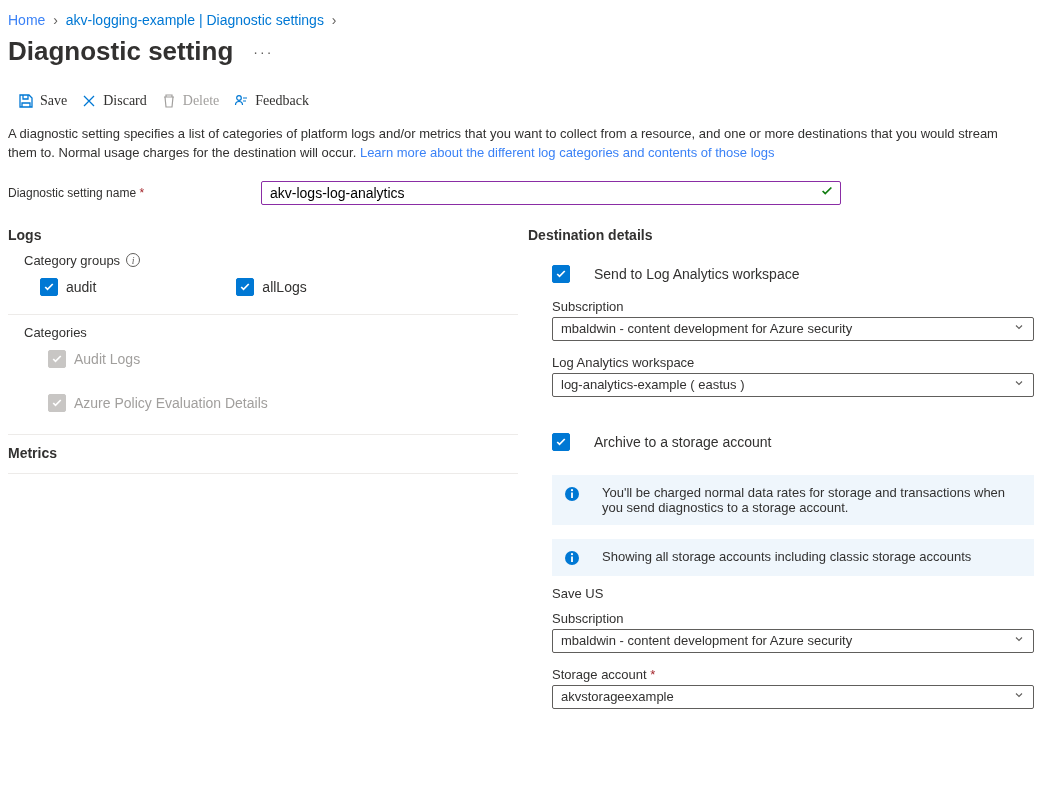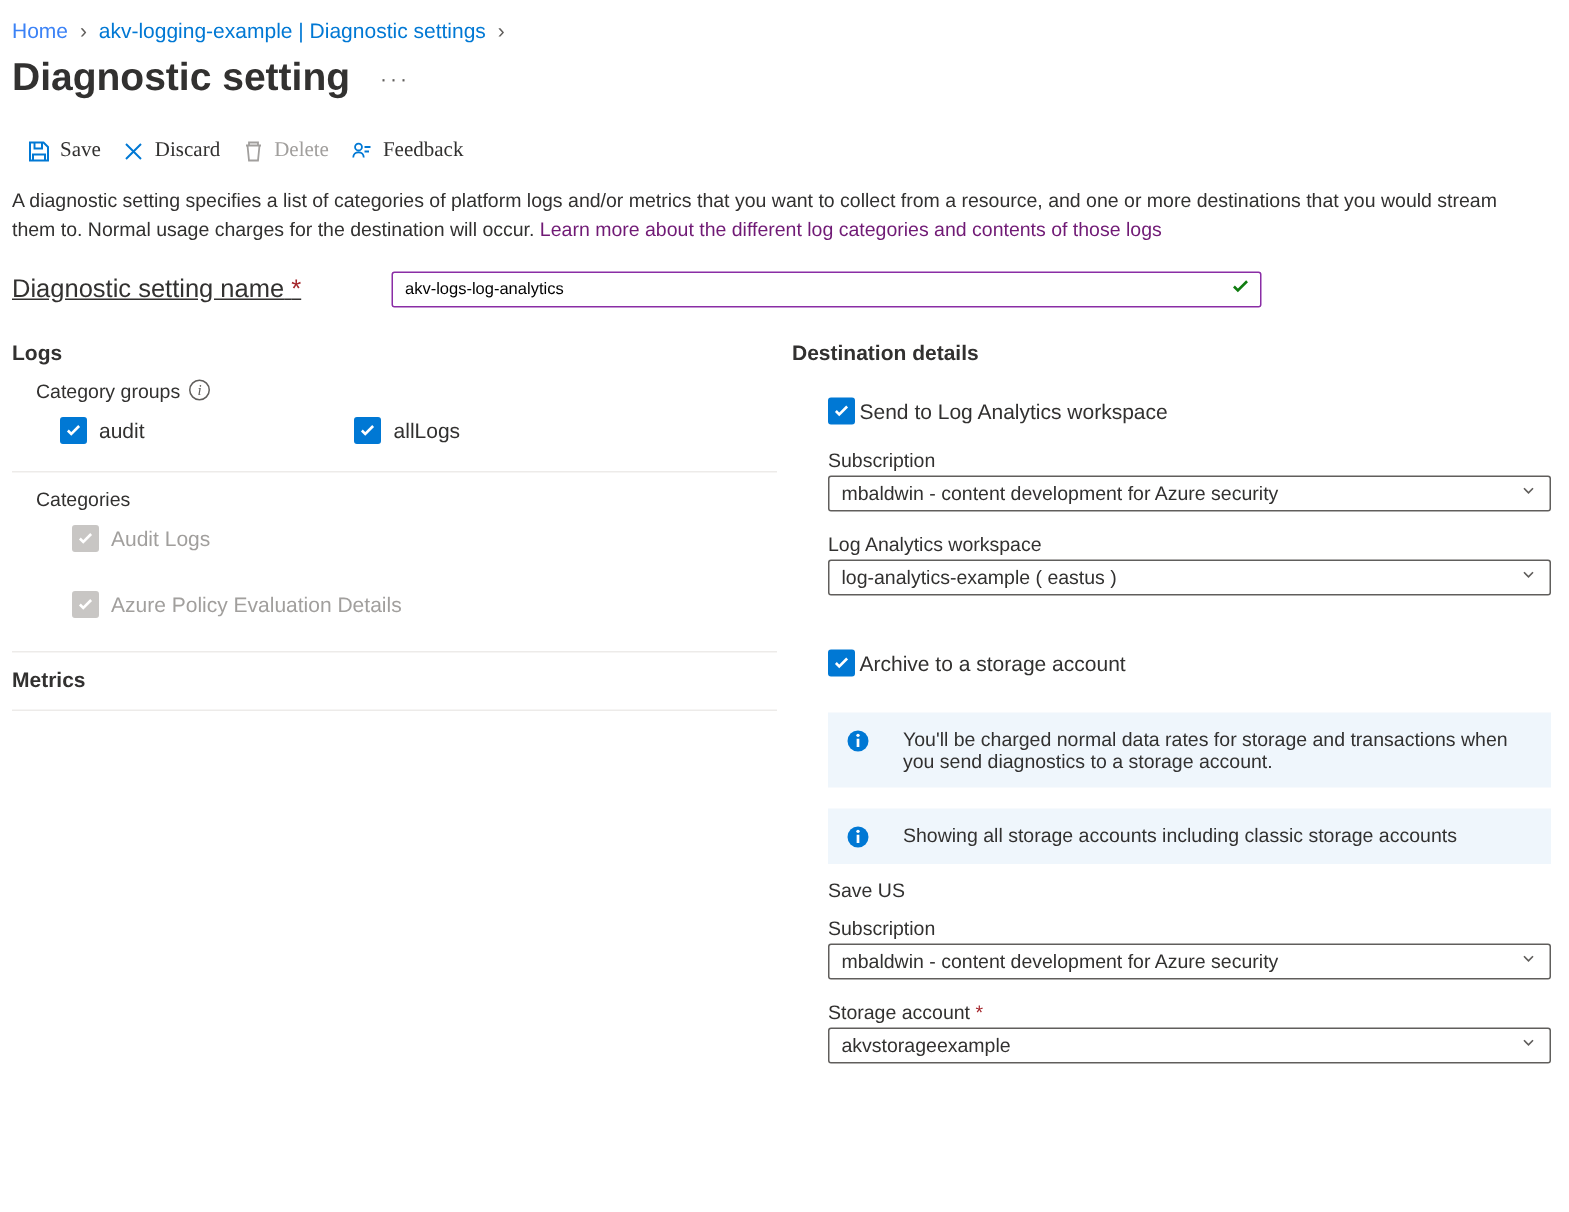--- a/index.html
+++ b/index.html
@@ -22,30 +22,30 @@
   h1 { font-size: 26px; font-weight: 600; margin: 0; color: #323130; }
   .more-dots { color: #605e5c; letter-spacing: 2px; cursor: pointer; font-size: 14px; }
 
   .toolbar { display: flex; gap: 14px; align-items: center; padding: 6px 0 12px 10px; border-bottom: none; font-family: Liberation Serif, serif; }
   .tb-btn { display: inline-flex; align-items: center; gap: 6px; font-size: 14px; cursor: pointer; color: #323130; }
   .tb-btn.disabled { color: #a19f9d; cursor: default; }
   .tb-icon { width: 16px; height: 16px; display: inline-flex; align-items: center; justify-content: center; }
   .tb-icon svg { width: 16px; height: 16px; }
 
   .description { font-size: 13px; line-height: 1.45; padding: 4px 0 8px 0; max-width: 1000px; color:#323130;}
-  .description .link { color: #701a75; cursor: pointer; }
+  .description .link { color: #3b82f6; cursor: pointer; }
 
   .name-row { display: flex; align-items: center; gap: 8px; margin-top: 10px; margin-bottom: 18px;}
-  .name-label { width: 245px; font-size: 17px; text-decoration: underline; }
+  .name-label { width: 245px; font-size: 12px; }
   .req { color: #a4262c; }
   .name-input {
     flex: 0 0 580px; height: 24px; border: 1px solid #8a2da5; border-radius: 2px;
     display: flex; align-items: center; justify-content: space-between; padding: 0 6px;
   }
-  .name-input input { border: none; outline: none; font-size: 11px; width: 100%; }
+  .name-input input { border: none; outline: none; font-size: 14px; width: 100%; }
   .check-green svg { width: 14px; height: 14px; }
 
   .cols { display: flex; gap: 10px; }
   .left { flex: 0 0 510px; }
   .right { flex: 1; }
 
   h3.section { font-size: 14px; font-weight: 600; margin: 4px 0 10px 0; }
   .sub-label { font-size: 13px; color: #323130; margin: 6px 0 6px 0; display:flex; align-items:center; gap:6px;}
   .sub-label.indent { padding-left: 16px; }
 
@@ -62,21 +62,21 @@
   .chk.checked { background: #0078d4; border-color: #0078d4; }
   .chk.checked svg { width: 12px; height: 12px; }
   .chk.disabled { border-color: #c8c6c4; cursor: default;}
   .chk.disabled.checked { background:#c8c6c4; border-color:#c8c6c4;}
   .chk-row .lbl { font-size: 14px; }
   .chk-row.disabled .lbl { color: #a19f9d; }
 
   .two-checks { display:flex; gap:140px; padding-left:32px; margin-bottom:14px;}
 
   .hr { height:1px; background:#edebe9; margin: 8px 0 10px 0; }
-  .dest-chk-row { display:flex; align-items:center; gap:3px; padding: 4px 0 10px 24px;}
+  .dest-chk-row { display:flex; align-items:center; gap:24px; padding: 4px 0 10px 24px;}
   .dest-chk-row .lbl { font-size: 14px; }
 
   .field { margin: 6px 0 4px 24px; }
   .field-label { font-size: 13px; margin-bottom: 3px; }
   .select {
     height: 24px; border: 1px solid #605e5c; border-radius: 2px;
     display: flex; align-items: center; justify-content: space-between;
     padding: 0 8px; background:#fff; cursor:pointer; font-size:13px;
     max-width: 485px;
   }

